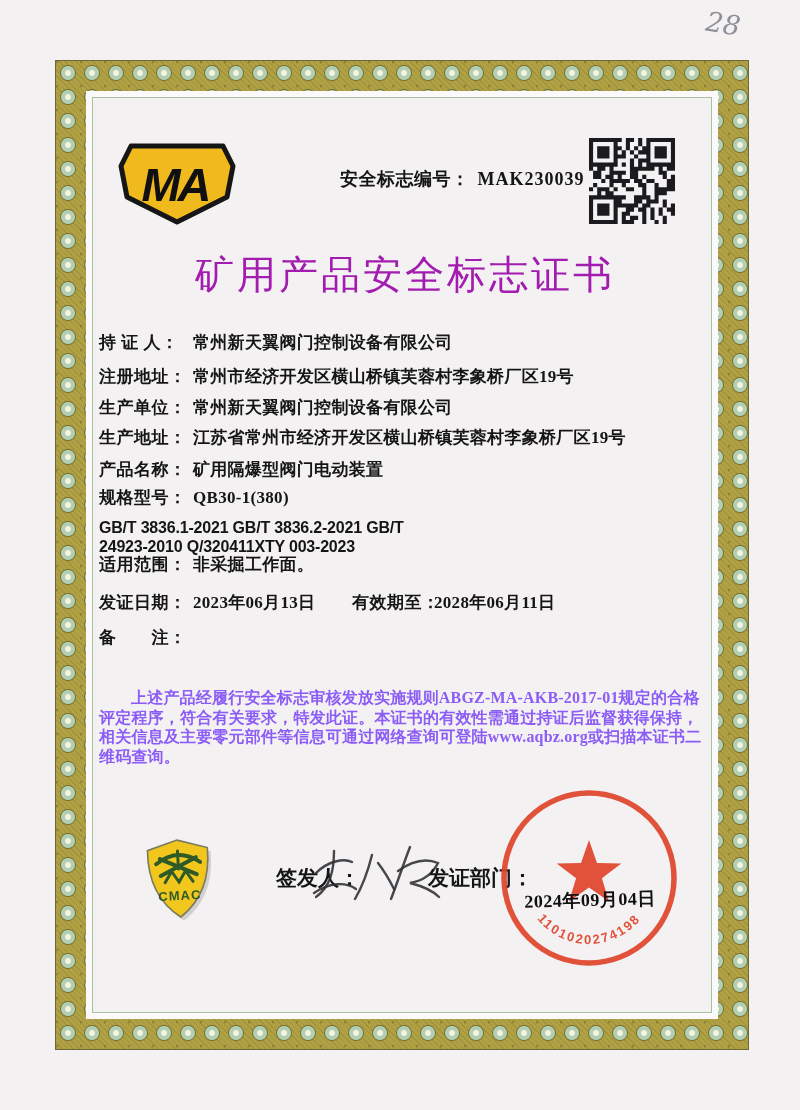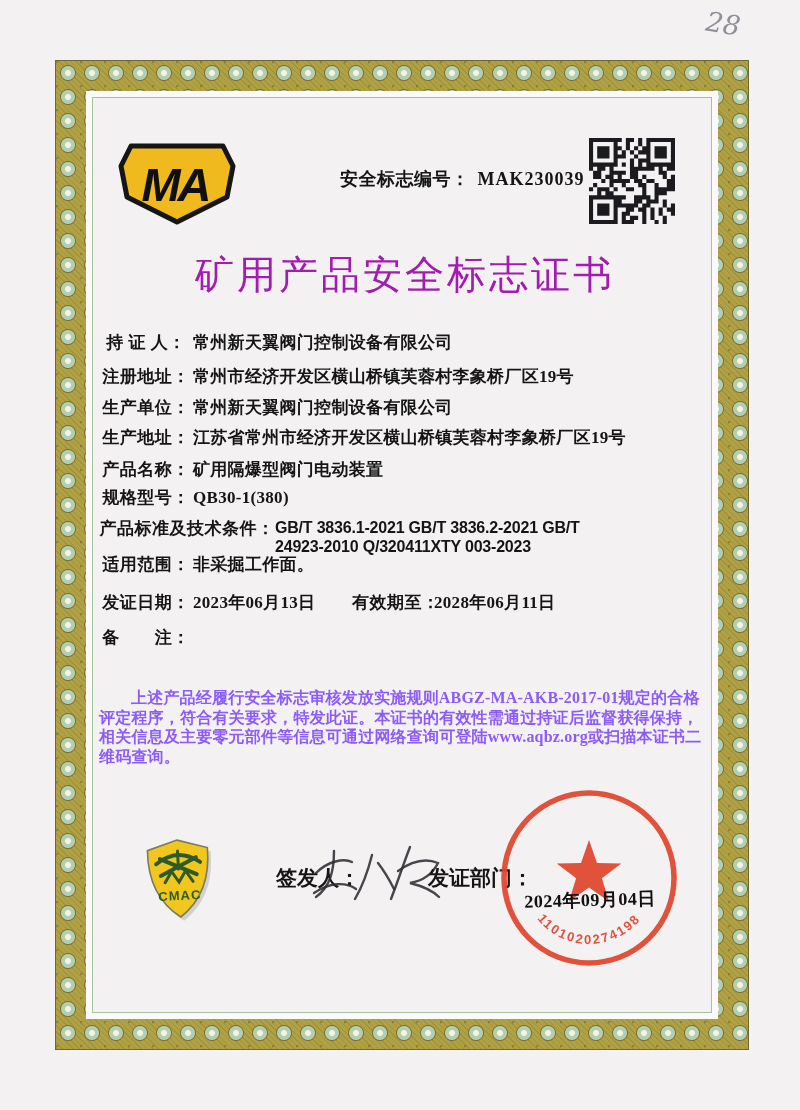--- a/index.html
+++ b/index.html
@@ -53,21 +53,21 @@
 
   
   .title{
     position:absolute;left:0;top:243px;width:800px;margin:5px;
     text-align:center;font-size:39px;font-weight:400;
     letter-spacing:3px;color:#a21caf;
   }
 
   
   .row{position:absolute;left:99px;width:620px;font-size:17px;font-weight:700;white-space:nowrap;}
-  .lab{display:inline-block;width:94px;letter-spacing:.5px;text-align:center;}
+  .lab{display:inline-block;width:94px;letter-spacing:.5px;}
   .val{letter-spacing:.3px;}
   .row.std{display:flex;align-items:center;height:44px;white-space:normal;}
   .lab.wide{width:176px;flex:none;}
   .val.wrap{width:344px;font-size:16px;line-height:19px;letter-spacing:-.2px;font-family:"Liberation Sans",sans-serif;font-weight:700;margin-top:18px;}
   .dval{display:inline-block;width:159px;}
   .lab2{display:inline-block;width:82px;letter-spacing:.5px;}
 
   
   .statement{
     position:absolute;left:99px;top:688px;width:606px;margin:0;
@@ -140,21 +140,20 @@
     <div class="row" style="top:426px">
       <span class="lab">生产地址：</span><span class="val">江苏省常州市经济开发区横山桥镇芙蓉村李象桥厂区19号</span>
     </div>
     <div class="row" style="top:458px">
       <span class="lab">产品名称：</span><span class="val">矿用隔爆型阀门电动装置</span>
     </div>
     <div class="row" style="top:486px">
       <span class="lab">规格型号：</span><span class="val">QB30-1(380)</span>
     </div>
     <div class="row std" style="top:506px">
-      <span class="lab wide">产品标准及技术条件：</span>
         <span class="val wrap">GB/T 3836.1-2021 GB/T 3836.2-2021 GB/T 24923-2010 Q/320411XTY 003-2023</span>
     </div>
     <div class="row" style="top:553px">
       <span class="lab">适用范围：</span><span class="val">非采掘工作面。</span>
     </div>
 
     <div class="row" style="top:591px">
       <span class="lab">发证日期：</span><span class="val dval">2023年06月13日</span><span class="lab2">有效期至：</span><span class="val">2028年06月11日</span>
     </div>
 

